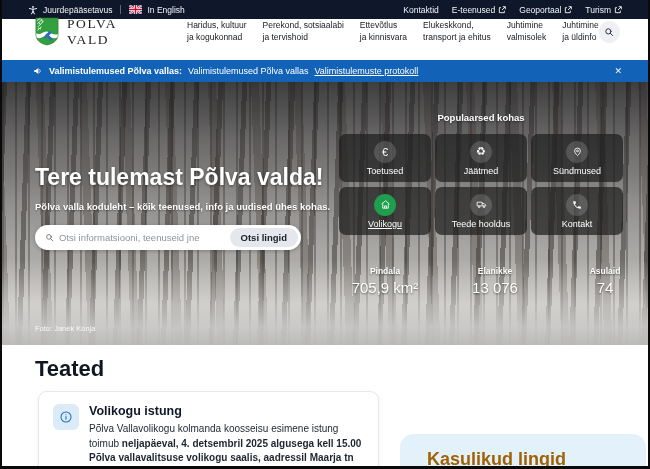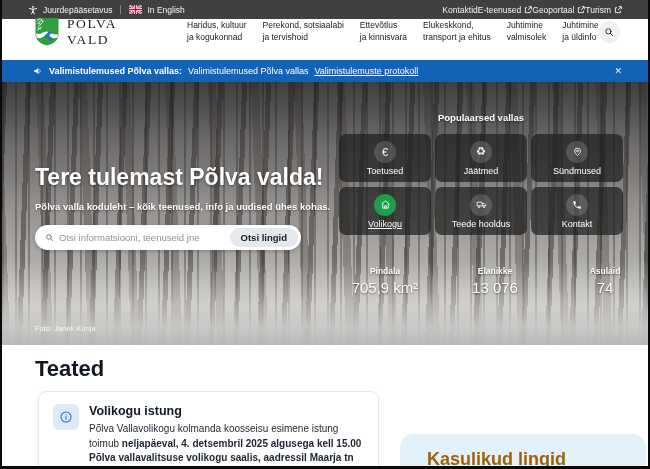--- a/index.html
+++ b/index.html
@@ -5,25 +5,25 @@
   * { margin:0; padding:0; box-sizing:border-box; }
   html,body { background:#000; }
   body { width:650px; height:469px; font-family:"Liberation Sans", sans-serif; }
   .frame {
     width:650px; height:469px; background:#fff; overflow:hidden; position:relative;
     border-left:2px solid #0a0a0a; border-right:2px solid #0a0a0a; border-bottom:3px solid #0a0a0a;
   }
 
   
   .topbar {
-    height:19px; background:#404040; color:#f2f5f9; font-size:8.5px;
+    height:19px; background:#0f172a; color:#f2f5f9; font-size:8.5px;
     display:flex; align-items:center; padding:0 26px;
   }
   .topbar .grp { display:flex; align-items:center; gap:5px; }
-  .topbar .right { margin-left:auto; display:flex; align-items:center; }
+  .topbar .right { margin-left:auto; display:flex; align-items:center; gap:13px; }
   .topbar .divider { width:1px; height:9px; background:rgba(255,255,255,0.35); margin:0 8px; }
   .topbar svg { display:block; }
   .tblink { display:flex; align-items:center; gap:3px; cursor:pointer; }
 
   
   .header { height:41px; background:#fff; display:flex; align-items:center; padding:0 28px 16px 33px; }
   .logo { display:flex; align-items:center; gap:8px; }
   .logo-title { font-family:"Liberation Serif", serif; font-size:13.5px; letter-spacing:1.6px; color:#1c1c1c; }
   .nav { display:flex; gap:16px; margin-left:28px; }
   .nav-item { font-size:8.5px; line-height:1.32; color:#171a1f; cursor:pointer; white-space:nowrap; }
@@ -240,21 +240,21 @@
       <span class="mag">
           <svg width="9" height="9" viewBox="0 0 24 24" fill="none" stroke="currentColor" stroke-width="2.4" stroke-linecap="round">
             <circle cx="10.5" cy="10.5" r="6.2"></circle>
             <path d="m15.3 15.3 5.2 5.2"></path>
           </svg>
         </span>
       <input type="text" placeholder="Otsi informatsiooni, teenuseid jne" style="">
       <button class="go">Otsi lingid</button>
     </div>
 
-    <div class="popular-title">Populaarsed vallas</div>
+    <div class="popular-title">Populaarsed kohas</div>
 
     <div class="tile-grid">
       <div class="tile">
         <span class="tile-ic">€</span>
         <span class="tile-label">Toetused</span>
       </div>
       <div class="tile">
         <span class="tile-ic">♻</span>
         <span class="tile-label">Jäätmed</span>
       </div>

